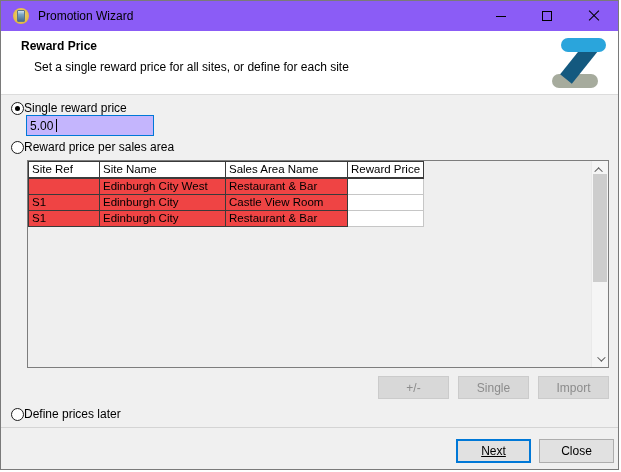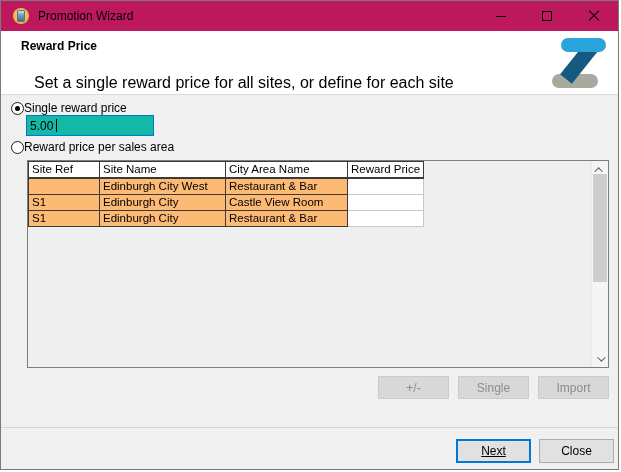--- a/index.html
+++ b/index.html
@@ -4,58 +4,58 @@
 <style>
   html,body{margin:0;padding:0;background:#fff;}
   *{box-sizing:border-box;}
   .dialog{
     position:relative;width:619px;height:470px;margin:0;
     border:1px solid #7a7a7a;background:#f0f0f0;
     font-family:"Liberation Sans",sans-serif;font-size:12px;color:#000;
     overflow:hidden;
   }
   
-  .titlebar{position:absolute;left:0;top:0;width:100%;height:30px;background:#be185d;}
+  .titlebar{position:absolute;left:0;top:0;width:100%;height:30px;background:#8b5cf6;}
   .app-icon{position:absolute;left:12px;top:7px;width:16px;height:16px;border-radius:50%;
     background:radial-gradient(circle at 50% 45%, #f3d98b 0%, #e3b93f 70%, #caa22e 100%);}
   .app-icon .inner{position:absolute;left:4px;top:2px;width:8px;height:12px;border-radius:1px;
     background:linear-gradient(180deg,#cfe3ef 0%,#7ba6c6 35%,#456c8e 100%);border:1px solid #5d7587;}
   .title-text{position:absolute;left:37px;top:0;height:30px;line-height:30px;font-size:12px;}
   .wc{position:absolute;top:0;width:46px;height:30px;display:flex;align-items:center;justify-content:center;}
   .wc-min{right:94px;} .wc-max{right:48px;} .wc-close{right:1px;}
   .min-glyph{width:10px;height:1px;background:#000;}
   .max-glyph{width:10px;height:10px;border:1px solid #000;background:transparent;}
   .close-glyph{position:relative;width:12px;height:12px;}
   .close-glyph::before,.close-glyph::after{content:"";position:absolute;left:-1px;top:5px;width:14px;height:1px;background:#000;}
   .close-glyph::before{transform:rotate(45deg);}
   .close-glyph::after{transform:rotate(-45deg);}
   
   .header{position:absolute;left:0;top:30px;width:100%;height:64px;background:#fff;border-bottom:1px solid #dcdcdc;}
   .header-title{position:absolute;left:20px;top:8px;font-weight:bold;font-size:12px;}
-  .header-sub{position:absolute;left:33px;top:43px;font-size:16px;}
+  .header-sub{position:absolute;left:33px;top:29px;font-size:12px;}
   .logo{position:absolute;right:11px;top:6px;width:56px;height:52px;}
   
   .opt{position:absolute;display:flex;align-items:center;}
   .opt-single{left:10px;top:100px;}
   .opt-per-area{left:10px;top:139px;}
   .opt-later{left:10px;top:406px;}
   .radio{width:13px;height:13px;border:1px solid #1c1c1c;border-radius:50%;background:#fff;position:relative;flex:0 0 auto;}
   .radio.checked::after{content:"";position:absolute;left:3px;top:3px;width:5px;height:5px;border-radius:50%;background:#000;}
   
-  .input-wrap{position:absolute;left:25px;top:114px;width:128px;height:21px;border:1px solid #0078d7;background:#14b8a6;}
+  .input-wrap{position:absolute;left:25px;top:114px;width:128px;height:21px;border:1px solid #0078d7;background:#c4b5fd;}
   .input-wrap input{position:absolute;left:0;top:0;width:100%;height:100%;border:none;outline:none;
     padding:0 3px;font-family:"Liberation Sans",sans-serif;font-size:12px;background:transparent;}
   .caret{position:absolute;left:29px;top:3px;width:1px;height:13px;background:#000;}
   
   .panel{position:absolute;left:26px;top:159px;width:582px;height:208px;background:#efefef;border:1px solid #7d7d7d;}
   table.grid{border-collapse:collapse;table-layout:fixed;background:#fff;font-size:11.5px;}
   .grid th,.grid td{border:1px solid #3a3a3a;padding:1px 3px;height:14px;line-height:13px;
     overflow:hidden;white-space:nowrap;font-weight:normal;text-align:left;}
   .grid th{background:#fff;border-bottom:2px solid #3a3a3a;}
-  .grid td{background:#fdba74;}
+  .grid td{background:#ef4444;}
   .grid td.reward{background:#fff;border-color:#c6c6c6;border-left-color:#3a3a3a;}
   
   .sb{position:absolute;top:0;right:0;bottom:0;width:17px;background:#f5f5f5;border-left:1px solid #e9e9e9;}
   .sb-btn{position:absolute;left:0;width:16px;height:17px;display:flex;align-items:center;justify-content:center;}
   .sb-up{top:0;} .sb-down{bottom:0;}
   .chev{width:6px;height:6px;border-top:1px solid #5a5a5a;border-left:1px solid #5a5a5a;}
   .chev.up{transform:rotate(45deg) translateY(2px);}
   .chev.down{transform:rotate(225deg) translateY(2px);}
   .sb-thumb{position:absolute;left:1px;top:13px;width:14px;height:108px;background:#cdcdcd;}
   
@@ -119,21 +119,21 @@
       <colgroup>
           <col style="width:71px">
           <col style="width:126px">
           <col style="width:122px">
           <col style="width:70px">
         </colgroup>
       <tbody>
           <tr>
         <th>Site Ref</th>
         <th>Site Name</th>
-        <th>City Area Name</th>
+        <th>Sales Area Name</th>
         <th>Reward Price</th>
       </tr>
       <tr>
         <td></td>
         <td>Edinburgh City West</td>
         <td>Restaurant &amp; Bar</td>
         <td class="reward"></td>
       </tr>
       <tr>
         <td>S1</td>
@@ -158,18 +158,22 @@
       <div class="sb-btn sb-down">
           <span class="chev down"></span>
         </div>
     </div>
   </div>
 
   <div class="tbl-btn btn-pm">+/-</div>
   <div class="tbl-btn btn-export">Single</div>
   <div class="tbl-btn btn-import">Import</div>
 
+  <div class="opt opt-later">
+    <span class="radio"></span>
+    <span>Define prices later</span>
+  </div>
 
   <div class="divider"></div>
   <div class="btn btn-next">Next</div>
   <div class="btn btn-close">Close</div>
 
 </div>
 
 </body></html>

